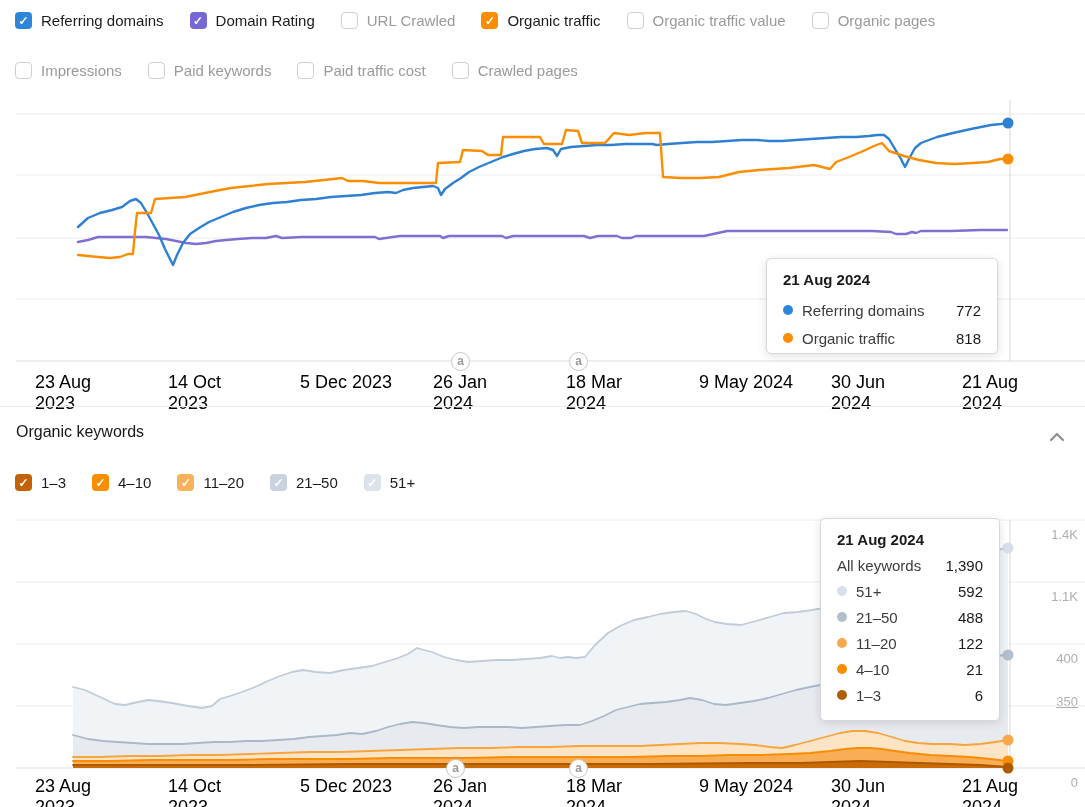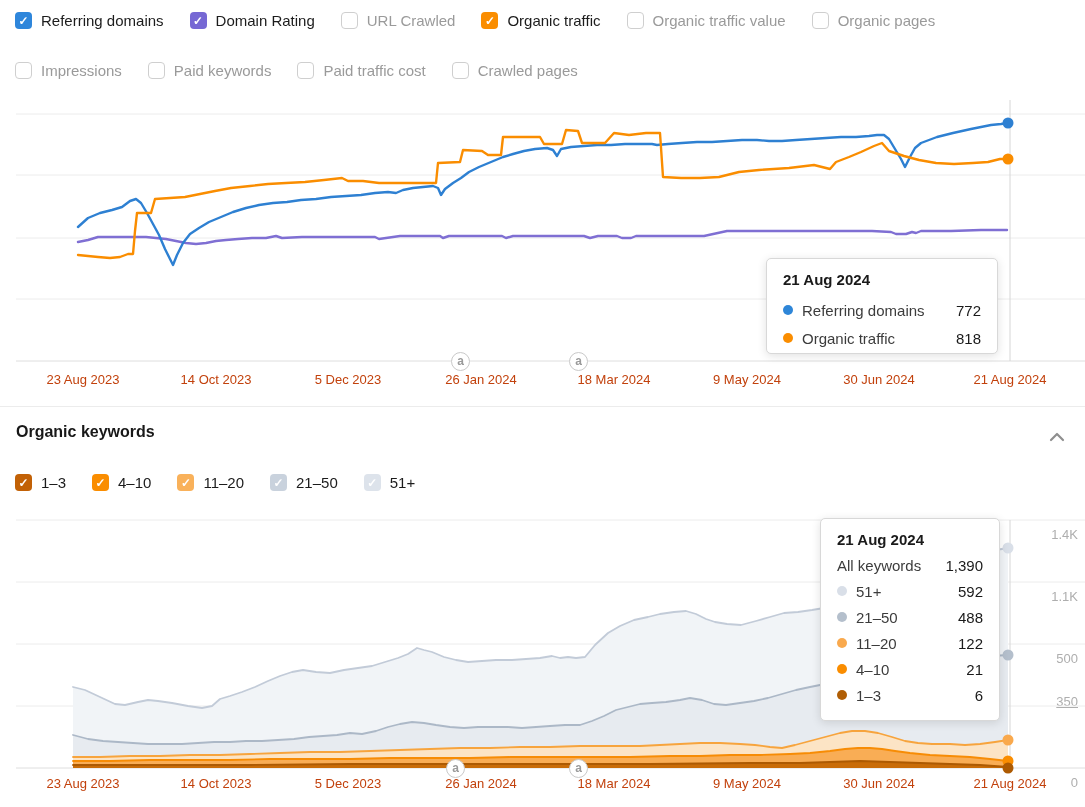--- a/index.html
+++ b/index.html
@@ -7,34 +7,34 @@
        font-family:"Liberation Sans",sans-serif;-webkit-font-smoothing:antialiased}
   #charts{position:absolute;left:0;top:0;z-index:1}
   .cb-row{position:absolute;display:flex;gap:26px;align-items:center;z-index:2}
   .cb-item{display:flex;align-items:center;gap:9px;cursor:pointer;white-space:nowrap}
   .cb{width:17px;height:17px;border-radius:4px;border:1px solid #cfcfcf;background:#fff;
       display:flex;align-items:center;justify-content:center;color:#fff;font-size:12px;
       font-weight:bold;box-sizing:border-box;line-height:1}
   .cb.checked{border:none}
   .cb-label{font-size:15px;color:#1c1c1c}
   .cb-label.muted{color:#9a9a9a}
-  .x-date{position:absolute;width:96px;text-align:center;font-size:13px;color:#c2410c}
+  .x-date{position:absolute;width:96px;font-size:18px;color:#000000}
   .y-lab{position:absolute;left:1032px;width:46px;text-align:right;font-size:13px;color:#aeaeae}
   .a-badge{position:absolute;width:19px;height:19px;border-radius:50%;background:#fff;
       border:1px solid #c9c9c9;color:#9a9a9a;font-size:12px;font-weight:bold;text-align:center;
       line-height:17px;box-sizing:border-box;z-index:2}
   .tooltip{position:absolute;background:#fff;border:1px solid #d8d8d8;border-radius:5px;
       box-shadow:0 2px 10px rgba(0,0,0,.12);padding:12px 16px;z-index:3;box-sizing:border-box}
   .tt-title{font-size:15px;font-weight:bold;color:#1a1a1a;margin-bottom:8px}
   .tt-row{display:flex;align-items:center;gap:9px;height:27px;font-size:15px}
   .tt-dot{width:10px;height:10px;border-radius:50%;flex:0 0 auto}
   .tt-label{flex:1;color:#3c3c3c}
   .tt-val{color:#1a1a1a}
   .divider{position:absolute;left:0;top:406px;width:1085px;height:1px;background:#ececec;z-index:2}
-  .section-title{position:absolute;left:16px;top:423px;font-size:16px;font-weight:bold;color:#181818;z-index:2}
+  .section-title{position:absolute;left:16px;top:423px;font-size:16px;font-weight:normal;color:#181818;z-index:2}
   .chev{position:absolute;right:20px;top:428px;z-index:2;cursor:pointer}
 </style>
 </head>
 <body>
 
 <svg id="charts" width="1085" height="807">
     <line x1="16" y1="114" x2="1085" y2="114" stroke="#ececec" stroke-width="1"></line>
     <line x1="16" y1="175" x2="1085" y2="175" stroke="#ececec" stroke-width="1"></line>
     <line x1="16" y1="238" x2="1085" y2="238" stroke="#ececec" stroke-width="1"></line>
     <line x1="16" y1="299" x2="1085" y2="299" stroke="#ececec" stroke-width="1"></line>
@@ -186,21 +186,21 @@
     <div class="x-date" style="left: 831px; top: 776px;">30 Jun 2024</div>
     <div class="x-date" style="left: 962px; top: 776px;">21 Aug 2024</div>
   </div>
 <div id="bottom-badges">
     <div class="a-badge" style="left: 446px; top: 759px;">a</div>
     <div class="a-badge" style="left: 569px; top: 759px;">a</div>
   </div>
 <div id="y-labels">
     <div class="y-lab" style="top: 527px;">1.4K</div>
     <div class="y-lab" style="top: 589px;">1.1K</div>
-    <div class="y-lab" style="top: 651px;">500</div>
+    <div class="y-lab" style="top: 651px;">400</div>
     <div class="y-lab" style="top: 694px; text-decoration: underline;">350</div>
     <div class="y-lab" style="top: 775px;">0</div>
   </div>
 
 <div class="tooltip" id="bottom-tooltip" style="left: 820px; top: 518px; width: 180px; height: 203px;">
   <div class="tt-title" style="margin-bottom:4px">21 Aug 2024</div>
   <div class="tt-row" style="height:26px">
     <span class="tt-label">All keywords</span>
     <span class="tt-val">1,390</span>
   </div>

